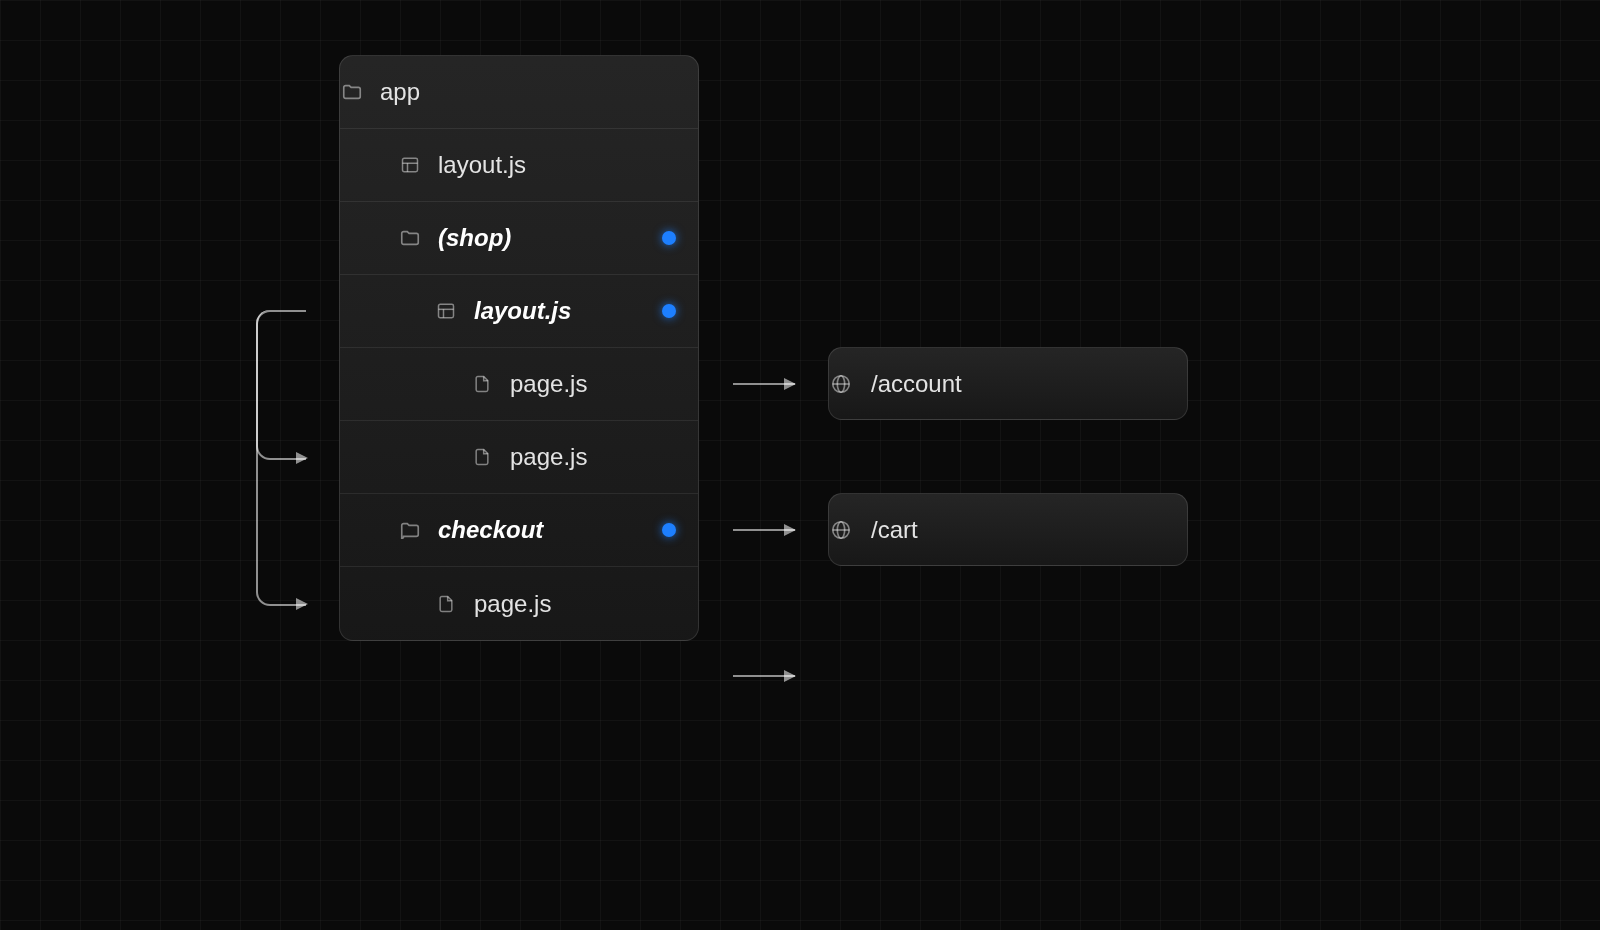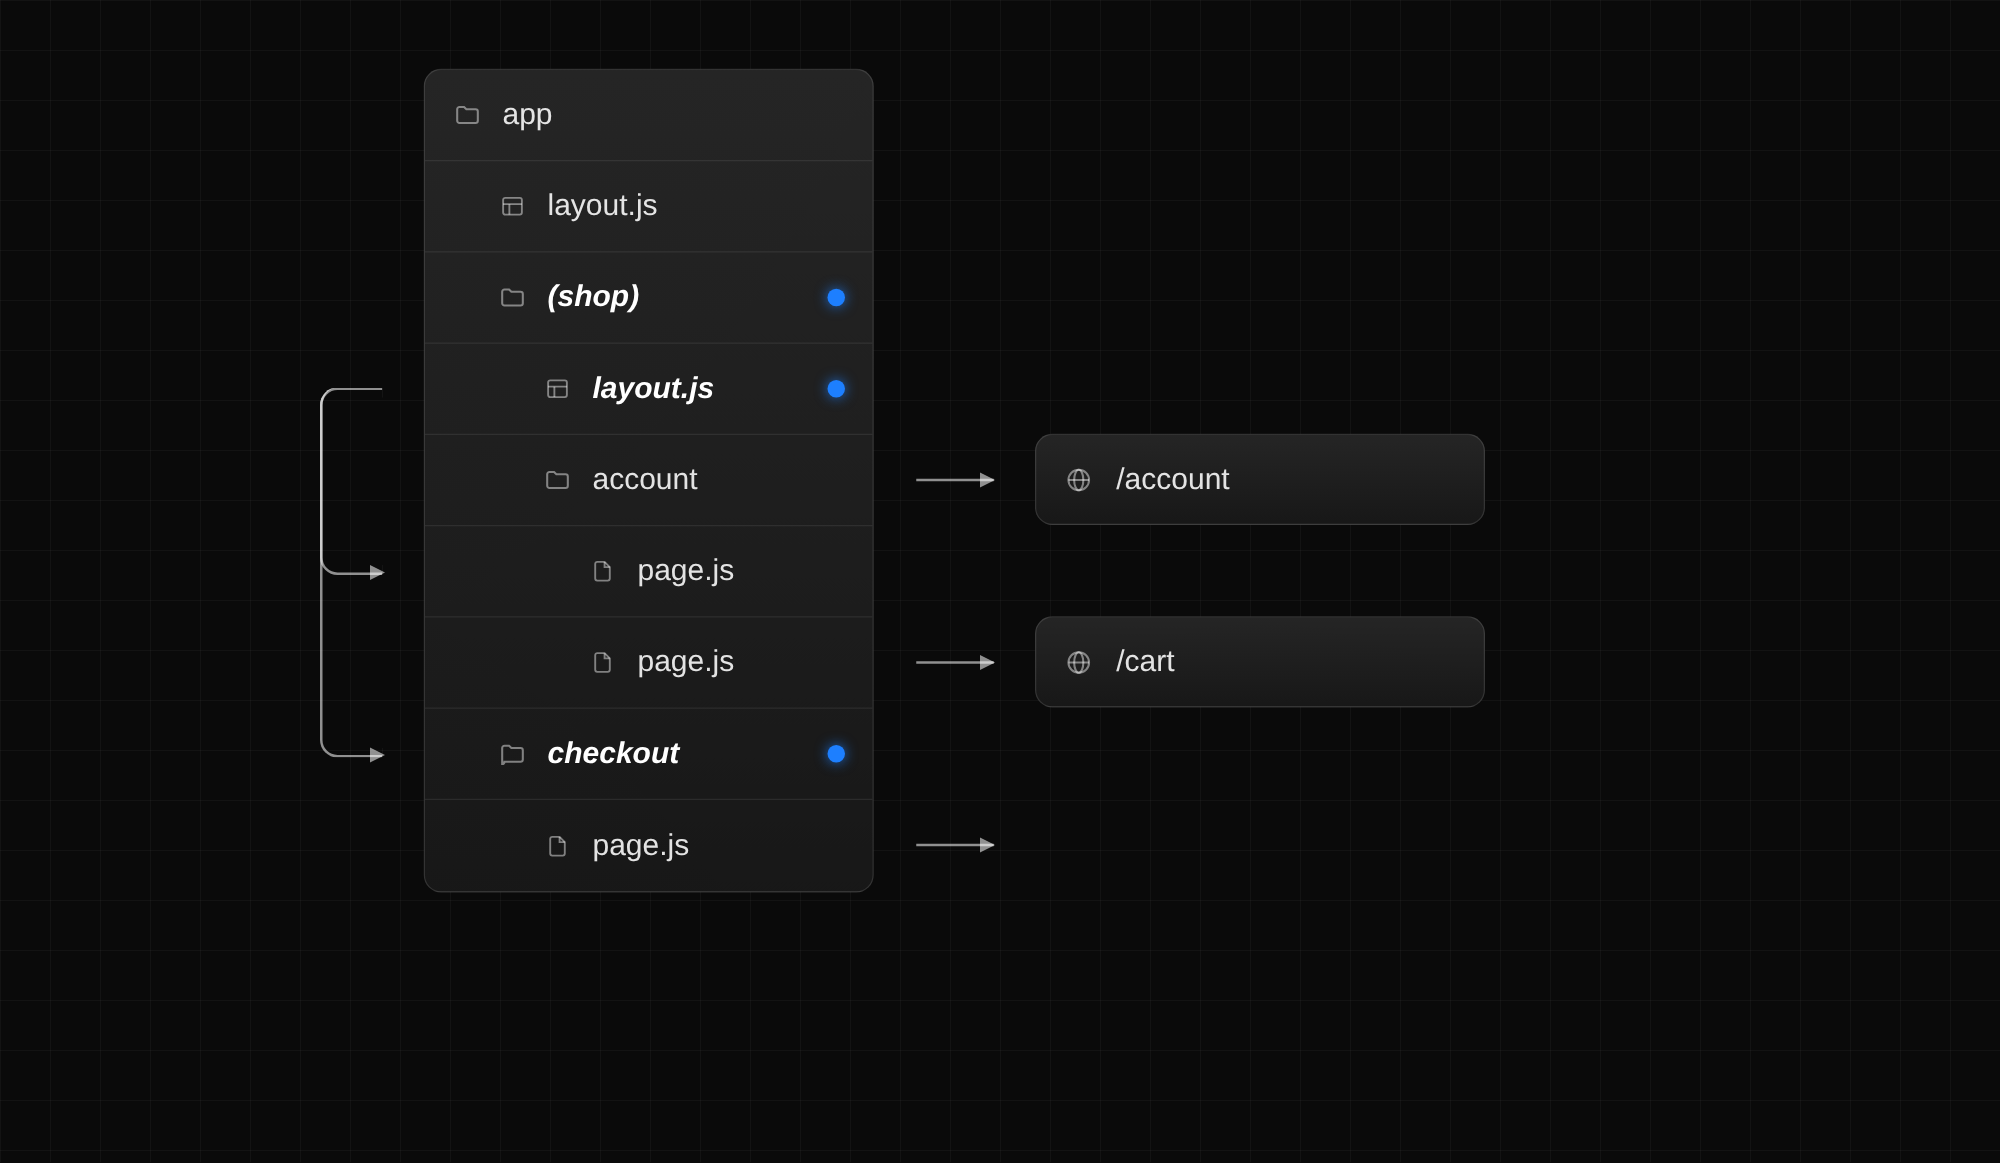--- a/index.html
+++ b/index.html
@@ -53,21 +53,21 @@
     flex-shrink: 0;
     margin-right: 16px;
     color: rgba(255,255,255,0.45);
   }
   .row .label {
     font-size: 24px;
     color: rgba(255,255,255,0.88);
     font-weight: 400;
   }
   .row .label.bold { font-weight: 600; color: #fff; font-style: italic; }
-  .indent-0 { padding-left: 22px; }
+  .indent-0 { }
   .indent-1 { padding-left: 58px; }
   .indent-2 { padding-left: 94px; }
   .indent-3 { padding-left: 130px; }
   .dot {
     position: absolute;
     right: 22px;
     width: 14px;
     height: 14px;
     border-radius: 50%;
     background: #1d7fff;
@@ -75,21 +75,20 @@
   }
   .route {
     position: absolute;
     width: 360px;
     height: 73px;
     border: 1px solid rgba(255,255,255,0.12);
     border-radius: 14px;
     background: linear-gradient(180deg, rgba(40,40,40,0.9), rgba(25,25,25,0.9));
     display: flex;
     align-items: center;
-    padding-left: 22px;
   }
   .route .icon {
     width: 24px;
     height: 24px;
     display: flex;
     align-items: center;
     justify-content: center;
     margin-right: 18px;
     color: rgba(255,255,255,0.45);
   }
@@ -169,28 +168,20 @@
     <div class="row indent-2">
       <span class="icon">
         <svg viewBox="0 0 24 24" width="20" height="20" fill="none" stroke="currentColor" stroke-width="1.8">
             <rect x="3" y="4" width="18" height="16" rx="2"></rect>
             <line x1="3" y1="10" x2="21" y2="10"></line>
             <line x1="9" y1="10" x2="9" y2="20"></line>
           </svg>
       </span>
       <span class="label bold">layout.js</span>
       <span class="dot"></span>
-    </div>
-    <div class="row indent-2">
-      <span class="icon">
-        <svg viewBox="0 0 24 24" width="22" height="22" fill="none" stroke="currentColor" stroke-width="1.8">
-            <path d="M3 7a2 2 0 0 1 2-2h4l2 2h8a2 2 0 0 1 2 2v8a2 2 0 0 1-2 2H5a2 2 0 0 1-2-2V7z"></path>
-          </svg>
-      </span>
-      <span class="label">account</span>
     </div>
     <div class="row indent-3">
       <span class="icon">
         <svg viewBox="0 0 24 24" width="20" height="20" fill="none" stroke="currentColor" stroke-width="1.8">
             <path d="M14 3H7a2 2 0 0 0-2 2v14a2 2 0 0 0 2 2h10a2 2 0 0 0 2-2V8l-5-5z"></path>
             <path d="M14 3v5h5"></path>
           </svg>
       </span>
       <span class="label">page.js</span>
     </div>

